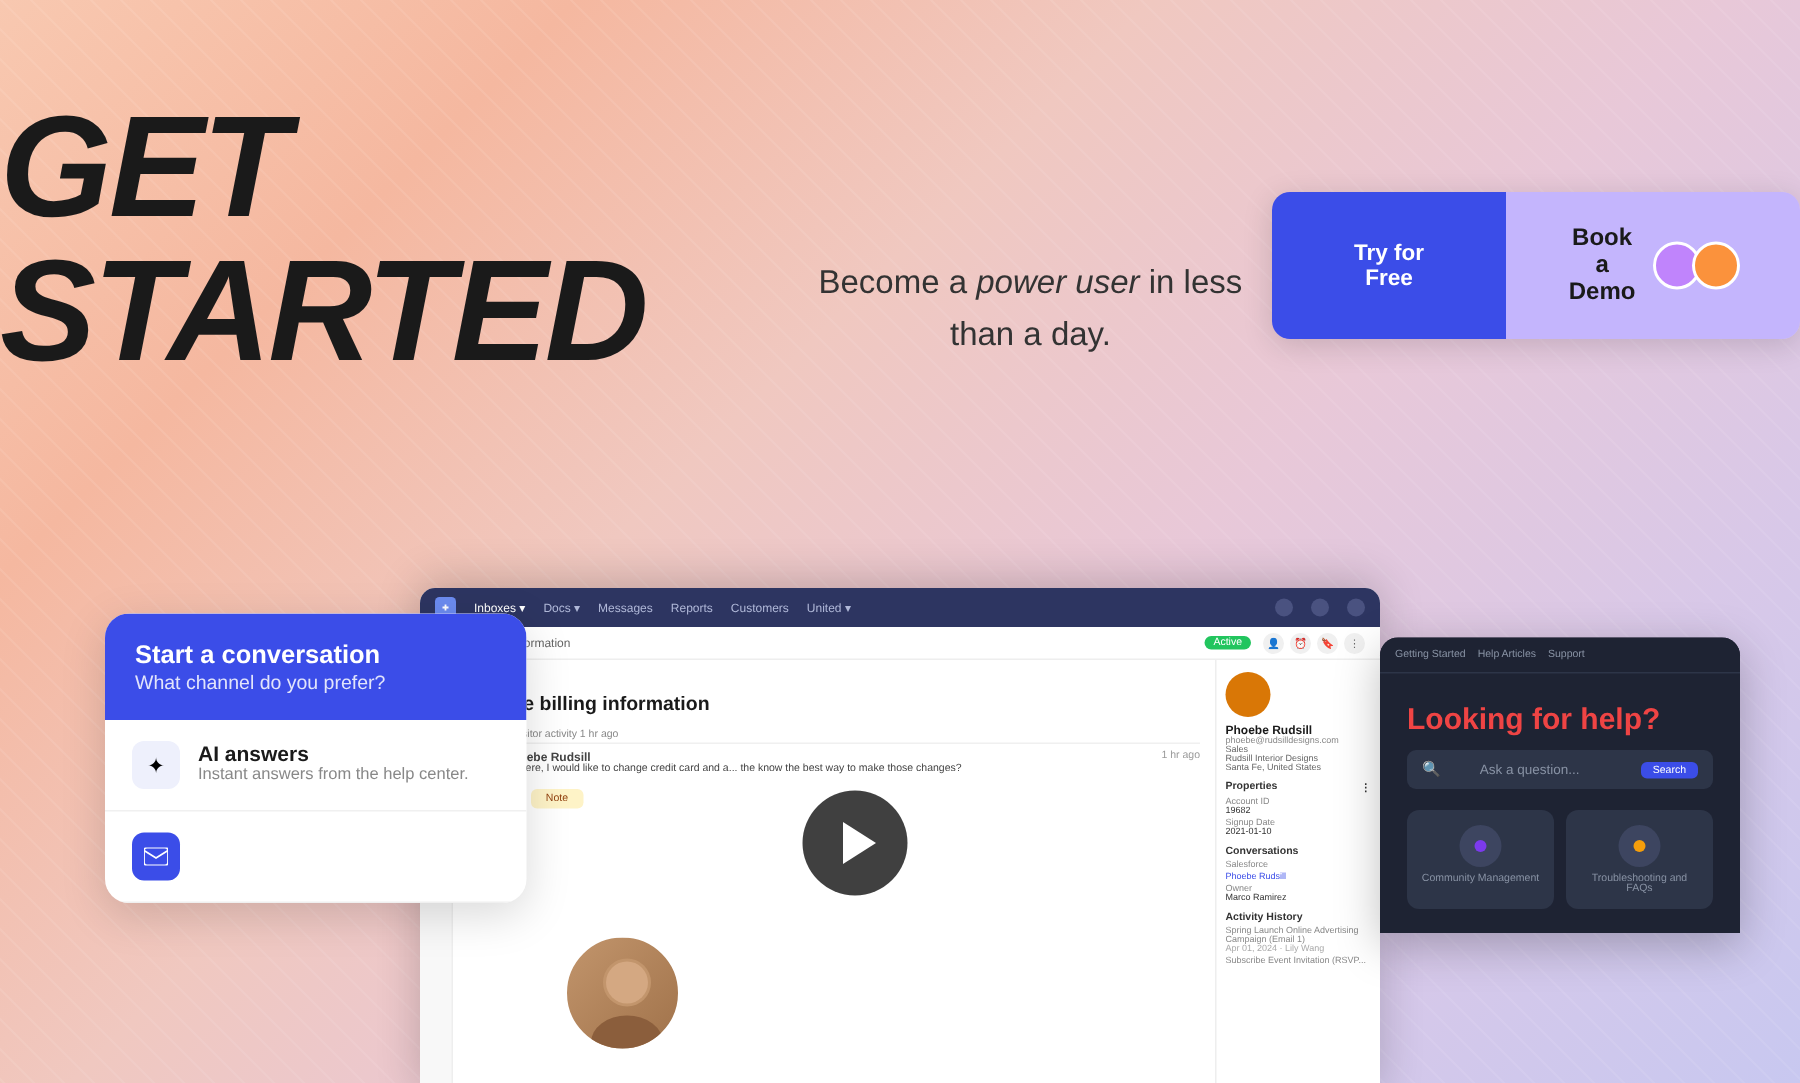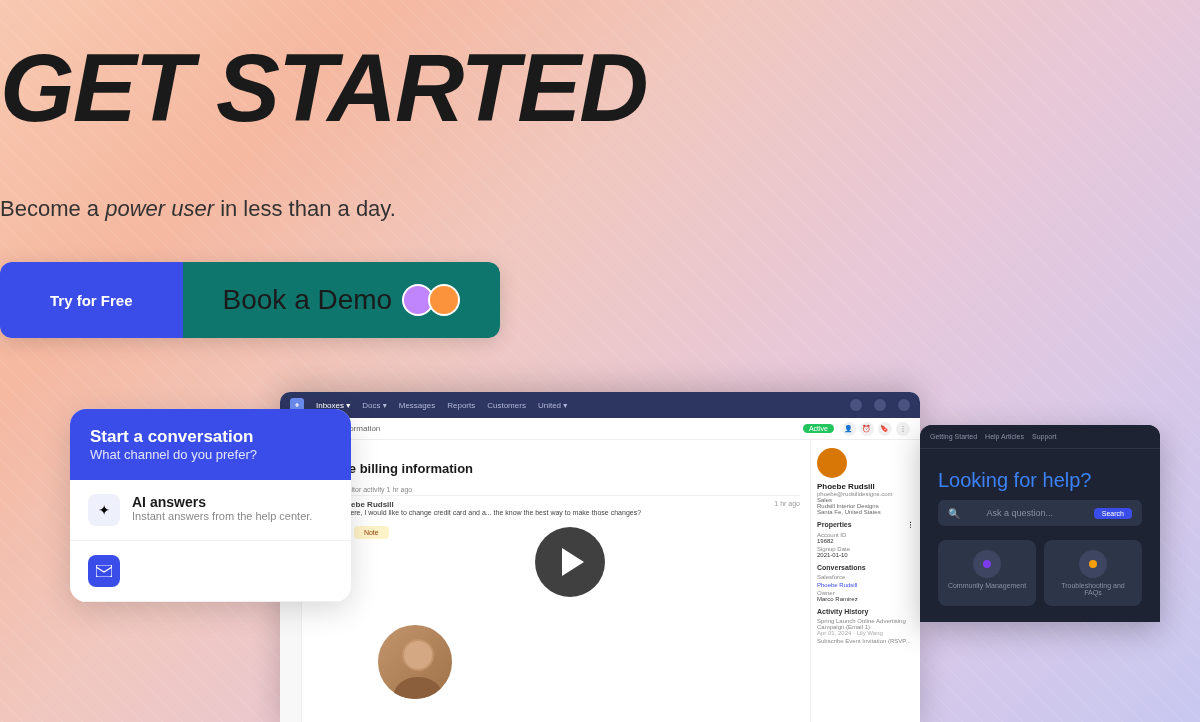--- a/index.html
+++ b/index.html
@@ -7,23 +7,23 @@
       width: 1200px;
       height: 722px;
       overflow: hidden;
       font-family: -apple-system, BlinkMacSystemFont, 'Segoe UI', sans-serif;
       background: linear-gradient(135deg, #f8c8b0 0%, #f5b8a0 20%, #f0c8c0 40%, #e8c8d8 60%, #d8c8e8 80%, #c8c8f0 100%);
       position: relative;
     }
 
     .hero-section {
       display: flex;
-      flex-direction: column;
-      align-items: flex-start;
-      padding-top: 40px;
+      flex-direction: row;
+      align-items: flex-end;
+      padding-top: 64px;
       position: relative;
       z-index: 2;
     }
 
     .main-title {
       font-size: 96px;
       font-weight: 900;
       letter-spacing: -2px;
       color: #1a1a1a;
       line-height: 1;
@@ -56,26 +56,26 @@
       color: white;
       border: none;
       padding: 22px 50px;
       font-size: 15px;
       font-weight: 700;
       cursor: pointer;
       border-radius: 10px 0 0 10px;
     }
 
     .btn-secondary {
-      background: #0f766e;
+      background: #c4b5fd;
       color: #1a1a1a;
       border: none;
       padding: 22px 40px;
-      font-size: 28px;
-      font-weight: 400;
+      font-size: 16px;
+      font-weight: 700;
       cursor: pointer;
       display: flex;
       align-items: center;
       gap: 10px;
       border-radius: 0 10px 10px 0;
     }
 
     .avatar-group {
       display: flex;
     }
@@ -501,22 +501,22 @@
       font-size: 7px;
       color: #8892a4;
     }
 
     .right-widget-content {
       padding: 20px 18px 16px;
     }
 
     .right-widget-title {
       font-size: 20px;
-      font-weight: 400;
-      color: #3b82f6;
+      font-weight: 700;
+      color: #ef4444;
       margin-bottom: 8px;
     }
 
     .right-widget-search {
       background: #2d3548;
       border-radius: 6px;
       height: 26px;
       display: flex;
       align-items: center;
       padding: 0 10px;

